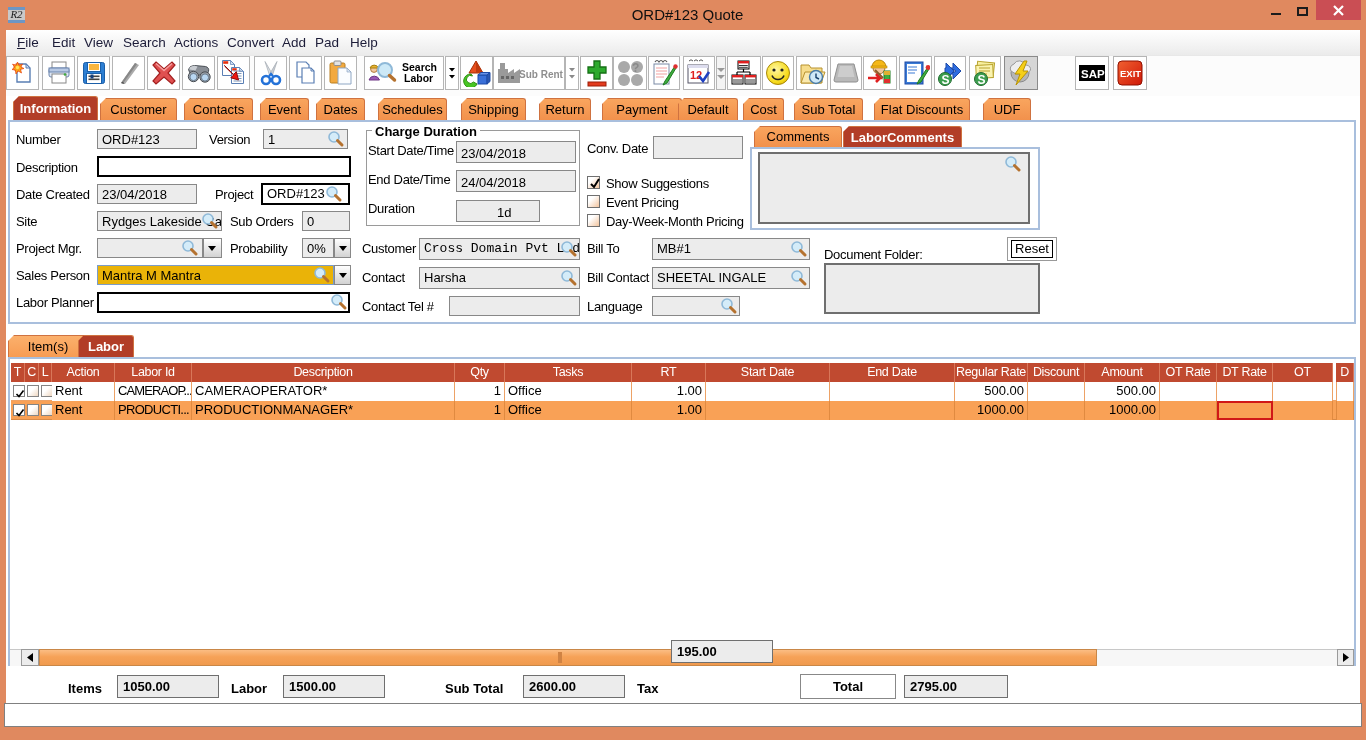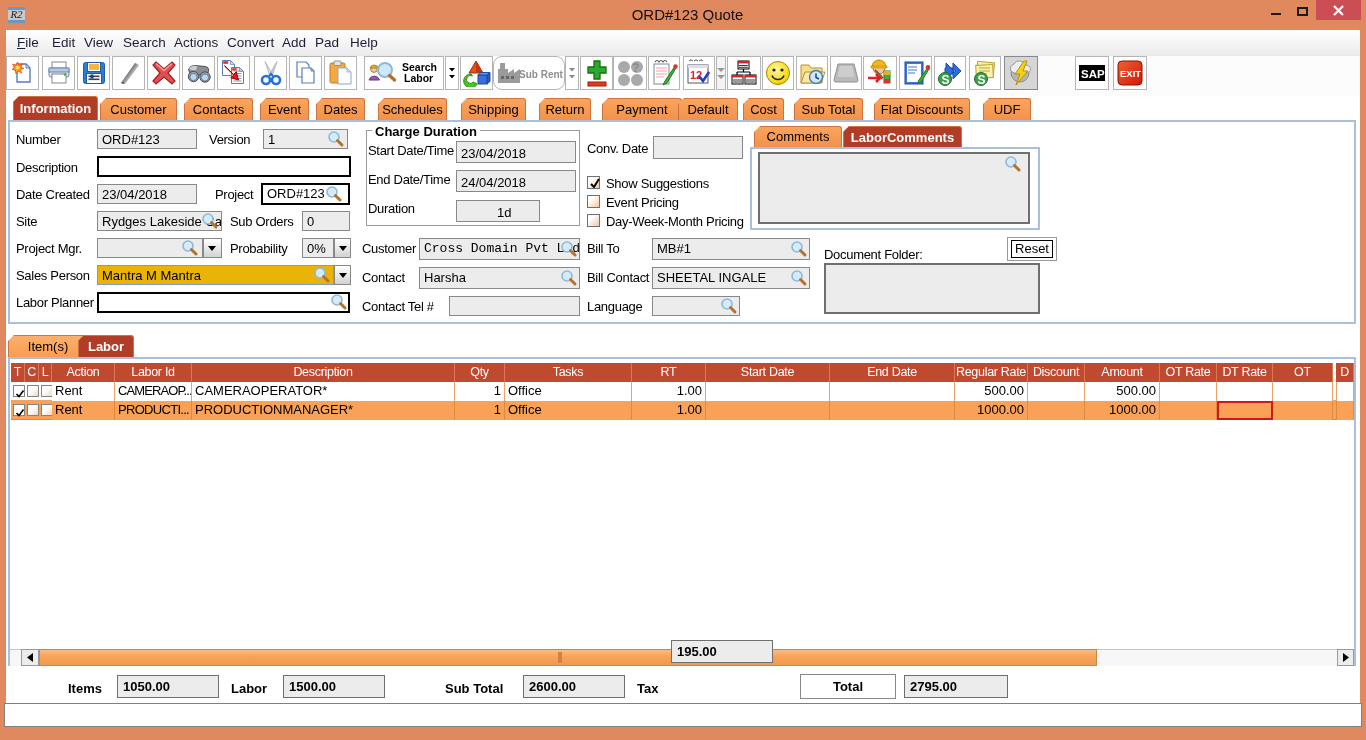--- a/index.html
+++ b/index.html
@@ -187,21 +187,21 @@
 <svg width="28" height="28" viewBox="0 0 28 28">
       <path d="M13 2 L20 14 H6 z" fill="#e84f1d" stroke="#a33009"></path>
       <path d="M13 2 L20 14 H13 z" fill="#c03a0e"></path>
       <path d="M8 15 a7 7 0 1 0 6 10 l-3.5-2 a4 4 0 1 1-1-6 z" fill="#47c522" stroke="#2c8f10"></path>
       <rect x="15" y="16" width="9" height="9" fill="#3a6fd8" stroke="#1d4ba8"></rect>
       <path d="M15 16 l3-2.5 9 0 -3 2.5 z" fill="#6b93e8" stroke="#1d4ba8"></path>
       <path d="M24 25 l3-2.5 0-9 -3 2.5 z" fill="#2c56b0" stroke="#1d4ba8"></path>
     </svg>
   </div>
 
-<div class="tbtn" style="left:493px; width:72px;border-radius:9px;">
+<div class="tbtn" style="left:493px; width:72px;">
 <svg width="70" height="28" viewBox="0 0 70 28">
       <path d="M4 10 v14 h22 v-14 l-6 4 v-4 l-6 4 v-4 z" fill="#9a9a9a"></path>
       <rect x="6" y="4" width="5" height="8" fill="#9a9a9a"></rect>
       <rect x="7" y="17" width="3" height="3" fill="#666"></rect>
       <rect x="12" y="17" width="3" height="3" fill="#666"></rect>
       <rect x="17" y="17" width="3" height="3" fill="#666"></rect>
       <text x="25" y="18.5" font-family="Liberation Sans" font-size="10" font-weight="bold" fill="#8e8e8e">Sub Rent</text>
     </svg>
   </div>
 

